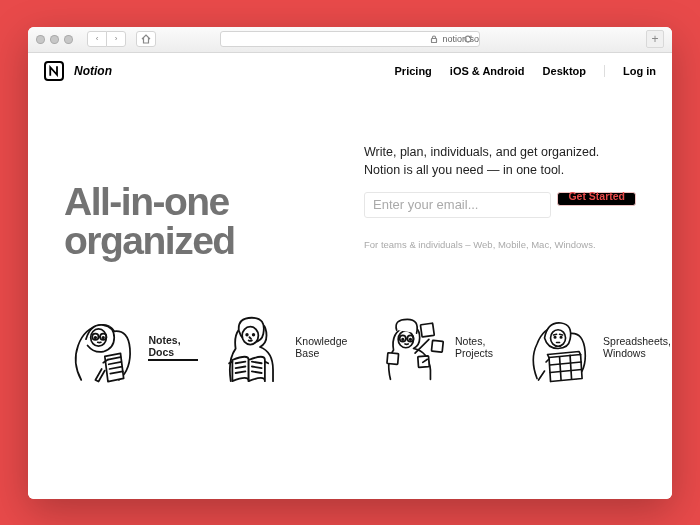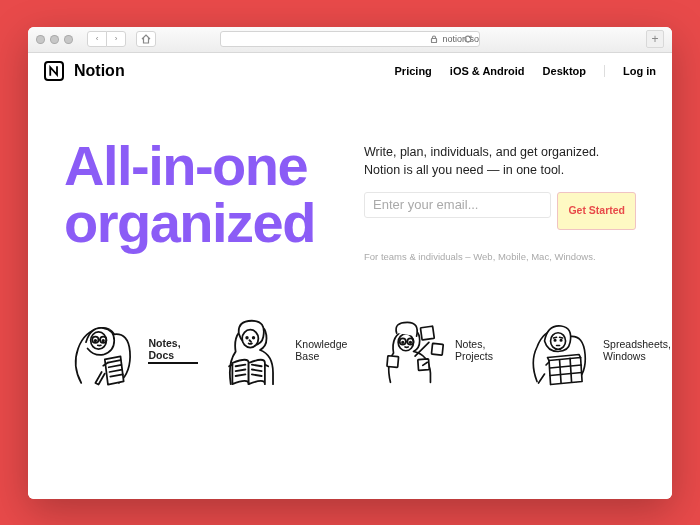--- a/index.html
+++ b/index.html
@@ -54,36 +54,36 @@
   }
   .content { flex:1; background:#fff; padding: 0; overflow:hidden;}
   .site-header{
     display:flex; align-items:center; padding: 8px 16px; gap:10px;
   }
   .logo-box{
     width:20px; height:20px; border:2px solid #000; border-radius:4px;
     display:flex; align-items:center; justify-content:center; font-weight:900; font-size:12px;
     position:relative;
   }
-  .brand{ font-weight:600; font-size:16px; }
+  .brand{ font-weight:600; font-size:12px;font-style:italic; }
   .nav { margin-left:auto; display:flex; align-items:center; gap:18px; font-size:11px; font-weight:600;}
   .nav .divider{ width:1px; height:12px; background:#ddd;}
   .hero { padding: 48px 36px 10px 36px; display:flex; gap:20px; align-items:flex-start;}
   .hero-left { flex: 0 0 280px; }
-  .hero-title { font-size:56px; font-weight:800; letter-spacing:-1.5px; line-height:1.02; color:#8b5cf6;}
+  .hero-title { font-size:39px; font-weight:800; letter-spacing:-1.5px; line-height:1.02; color:#737373;margin-top:45px;}
   .hero-right { flex:1; padding-top:6px; font-size:12.5px; line-height:1.5; color:#222;}
   .email-row { display:flex; gap:6px; margin-top:12px;}
   .email-input{
     flex:1; height:26px; border:1px solid #e6e6e6; border-radius:3px; padding:0 8px;
     font-size:13px; color:#aaa; display:flex; align-items:center; background:#fff;
   }
   .cta {
-    height:38px; padding: 0 10px; border:1px solid #f0c3c3; color:#e84a4a;
-    font-size:10.5px; font-weight:600; border-radius:3px; background:#fef9c3;
-    display:flex; align-items:center;
+    height:14px; padding: 0 10px; border:1px solid #f0c3c3; color:#e84a4a;
+    font-size:10.5px; font-weight:600; border-radius:3px; background:#000000;
+    display:flex; align-items:flex-end;
   }
   .sub { margin-top:20px; font-size:9.5px; color:#aaa;}
   .features { display:flex; justify-content: space-between; padding: 28px 36px 10px; gap:10px;}
   .feature { flex:1; display:flex; flex-direction:row; align-items:center; gap:6px;}
   .illo { width:96px; height:96px; }
   .illo svg { width:100%; height:100%; }
   .feat-label { font-size:10.5px; color:#222;}
   .feat-label.active { border-bottom:2px solid #111; padding-bottom:1px; font-weight:600;}
   .chev { font-size:8px; line-height:1; color:#888;}
   .tiny-svg{stroke:#888;stroke-width:1.2;fill:none;}

